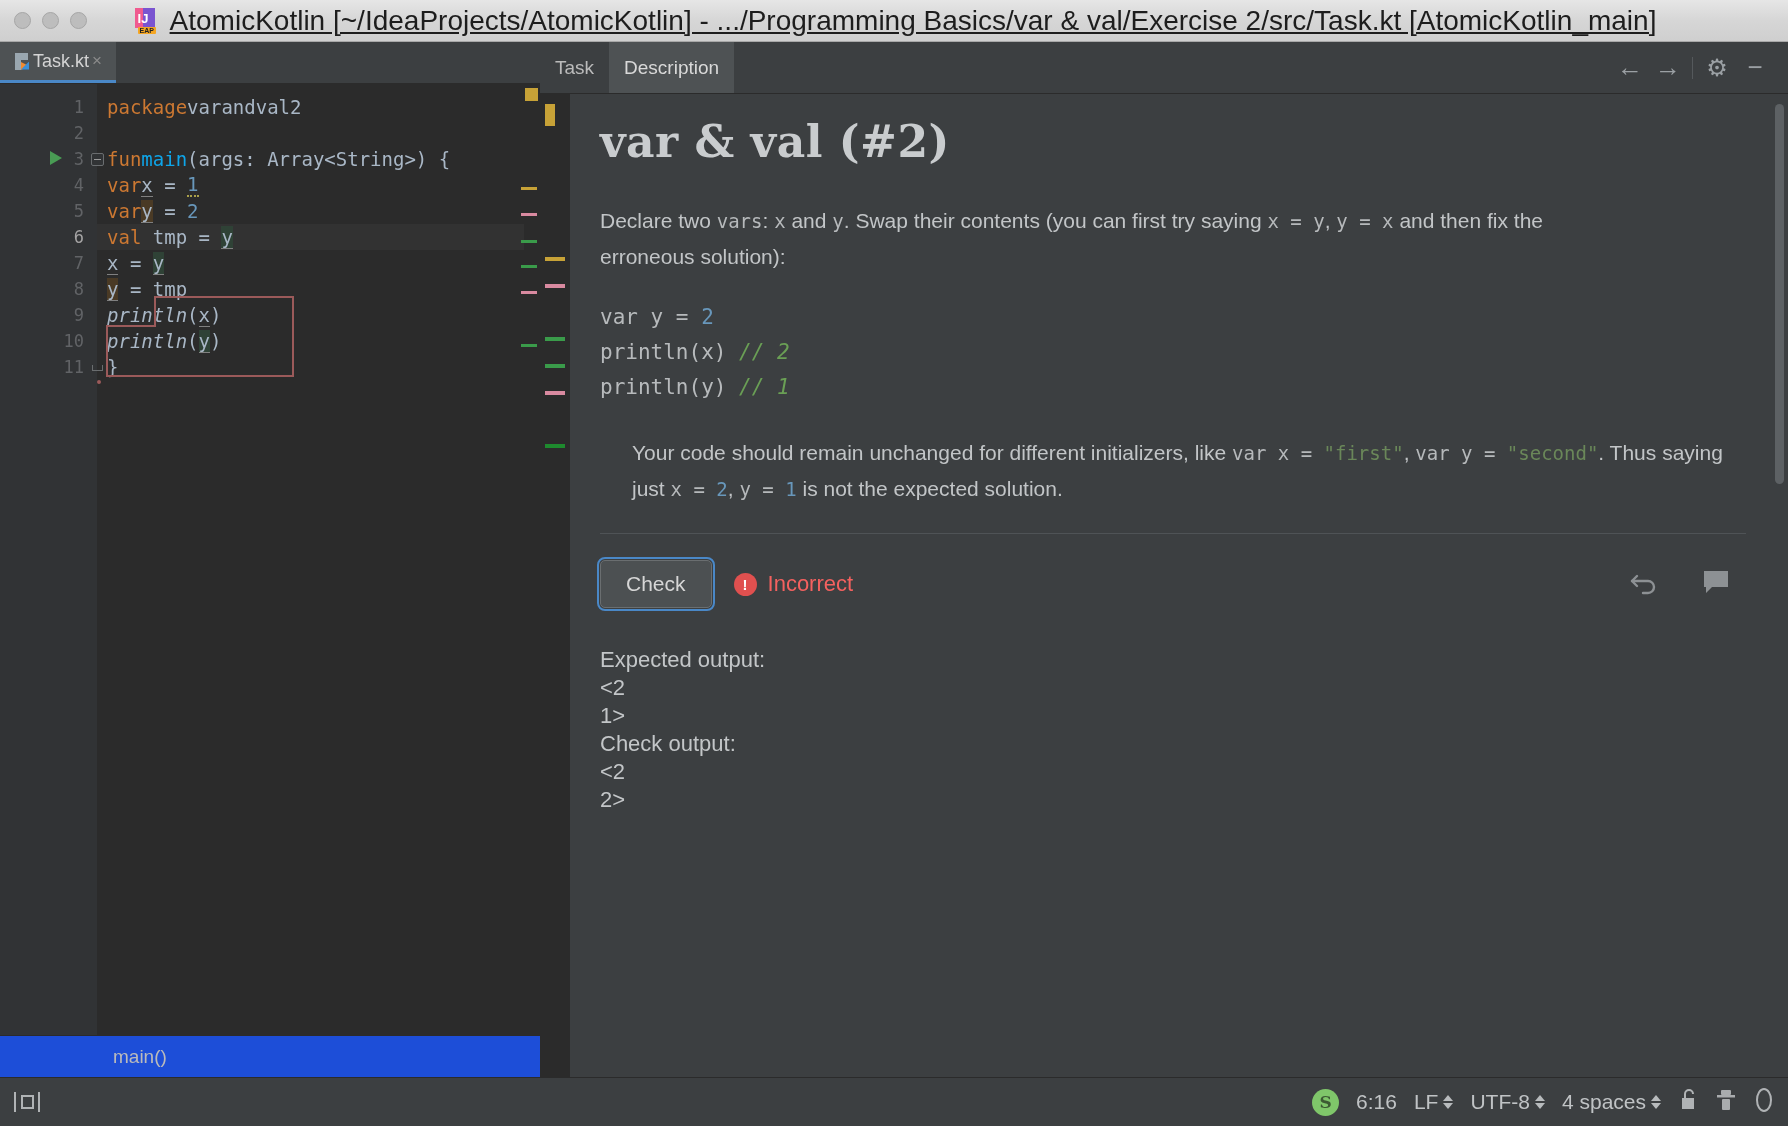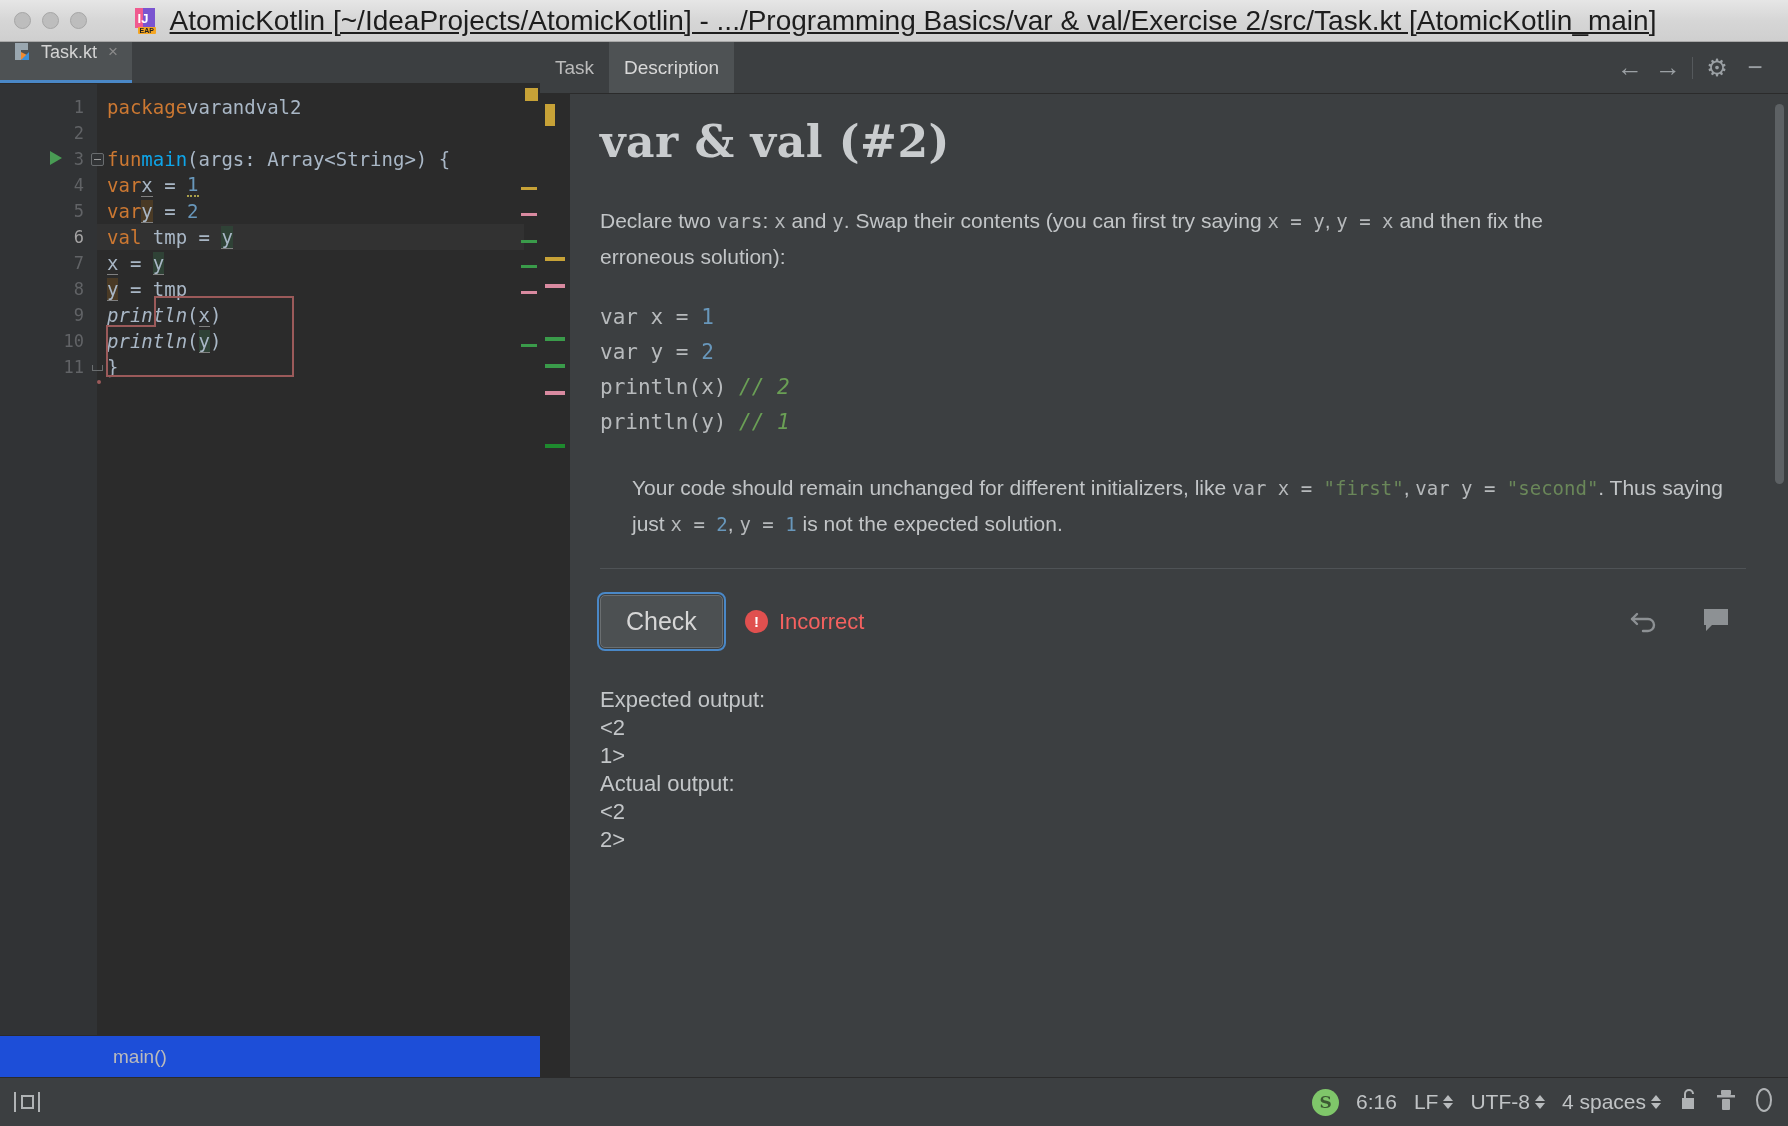--- a/index.html
+++ b/index.html
@@ -39,21 +39,21 @@
     text-decoration: underline;
   }
 
   
   #workspace { display: flex; height: 1035px; width: 100%; }
 
   
   #editor-pane { width: 540px; height: 100%; display: flex; flex-direction: column; background: #2b2b2b; }
   #tabbar { height: 42px; background: #3c3f41; display: flex; align-items: stretch; border-bottom: 1px solid #2b2b2b; }
   #tab-taskkt {
-    display: flex; align-items: flex-start; gap: 8px;
+    display: flex; align-items: center; 
     padding: 0 14px; background: #4e5254;
     border-bottom: 3px solid #4a88c7;
     position: relative;
   }
   .kt-icon { width: 19px; height: 19px; position: relative; flex: 0 0 auto; }
   .kt-icon i { position: absolute; display: block; }
   .kt-icon .k1 { left: 1px; top: 1px; width: 6px; height: 17px; background: #9aa7b0; }
   .kt-icon .k2 { left: 7px; top: 1px; width: 7px; height: 7px; background: #9aa7b0; }
   .kt-icon .k3 { left: 7px; top: 10px; width: 0; height: 0; border-left: 8px solid #ef8b32; border-top: 4px solid transparent; border-bottom: 4px solid transparent; }
   .kt-icon .k4 { left: 7px; top: 10px; width: 8px; height: 8px; background: #3a8fd9; clip-path: polygon(0 100%, 100% 0, 100% 100%); }
@@ -162,21 +162,21 @@
     white-space: pre;
   }
   .cmt { color: #6a9f55; font-style: italic; }
 
   #divider { height: 1px; background: #4f5356; margin: 14px 0 26px 0; max-width: 1160px; }
 
   #check-row { display: flex; align-items: center; gap: 22px; margin-bottom: 38px; max-width: 1160px; }
   #check-button {
     background: #4c5052; color: #d6d6d6;
     border: 1px solid #6a6e70; border-radius: 5px;
-    padding: 11px 25px; font-size: 25px;
+    padding: 11px 25px; font-size: 21px;
     outline: 2px solid #4a88c7; outline-offset: 1px;
   }
   #status-wrap { display: flex; align-items: center; gap: 11px; }
   #status-icon {
     width: 23px; height: 23px; border-radius: 50%;
     background: #e0504f; color: #fff;
     display: flex; align-items: center; justify-content: center;
     font: bold 15px "Liberation Sans", sans-serif;
   }
   #status-text { font-size: 22px; color: #f4615f; }
@@ -360,21 +360,20 @@
 
       <div id="task-scroll">
 
         <div id="task-title">var &amp; val (#2)</div>
 
         <div class="tp-para">
           <span>Declare two </span><span class="mono">vars</span><span>: </span><span class="mono">x</span><span> and </span><span class="mono">y</span><span>. Swap their contents (you can first try saying </span><span class="mono">x = y</span><span>, </span><span class="mono">y = x</span><span> and then fix the erroneous solution):</span>
         </div>
 
         <div id="code-block">
-          <div class="bl"><span>var x = </span><span class="num" style="color:#6897bb">1</span></div>
           <div class="bl"><span>var y = </span><span class="num" style="color:#6897bb">2</span></div>
           <div class="bl"><span>println(x) </span><span class="cmt">// 2</span></div>
           <div class="bl"><span>println(y) </span><span class="cmt">// 1</span></div>
         </div>
 
         <div class="tp-para" style="max-width:1160px;margin-left:32px;">
           <span>Your code should remain unchanged for different initializers, like </span><span class="mono">var x = </span><span class="mono g">"first"</span><span>, </span><span class="mono">var y = </span><span class="mono g">"second"</span><span>. Thus saying just </span><span class="mono">x = </span><span class="mono b">2</span><span>, </span><span class="mono">y = </span><span class="mono b">1</span><span> is not the expected solution.</span>
         </div>
 
         <div id="divider"></div>
@@ -397,21 +396,21 @@
                 <path d="M2 2 H26 V18 H10 L4 24 V18 H2 Z" fill="#8d9194"></path>
               </svg>
             </span>
           </div>
         </div>
 
         <div id="output-block">
           <div>Expected output:</div>
           <div>&lt;2</div>
           <div>1&gt;</div>
-          <div>Actual output:</div>
+          <div>Check output:</div>
           <div>&lt;2</div>
           <div>2&gt;</div>
         </div>
 
 
         <div id="task-sb"></div>
       </div>
     </div>
   </div>
 </div>

